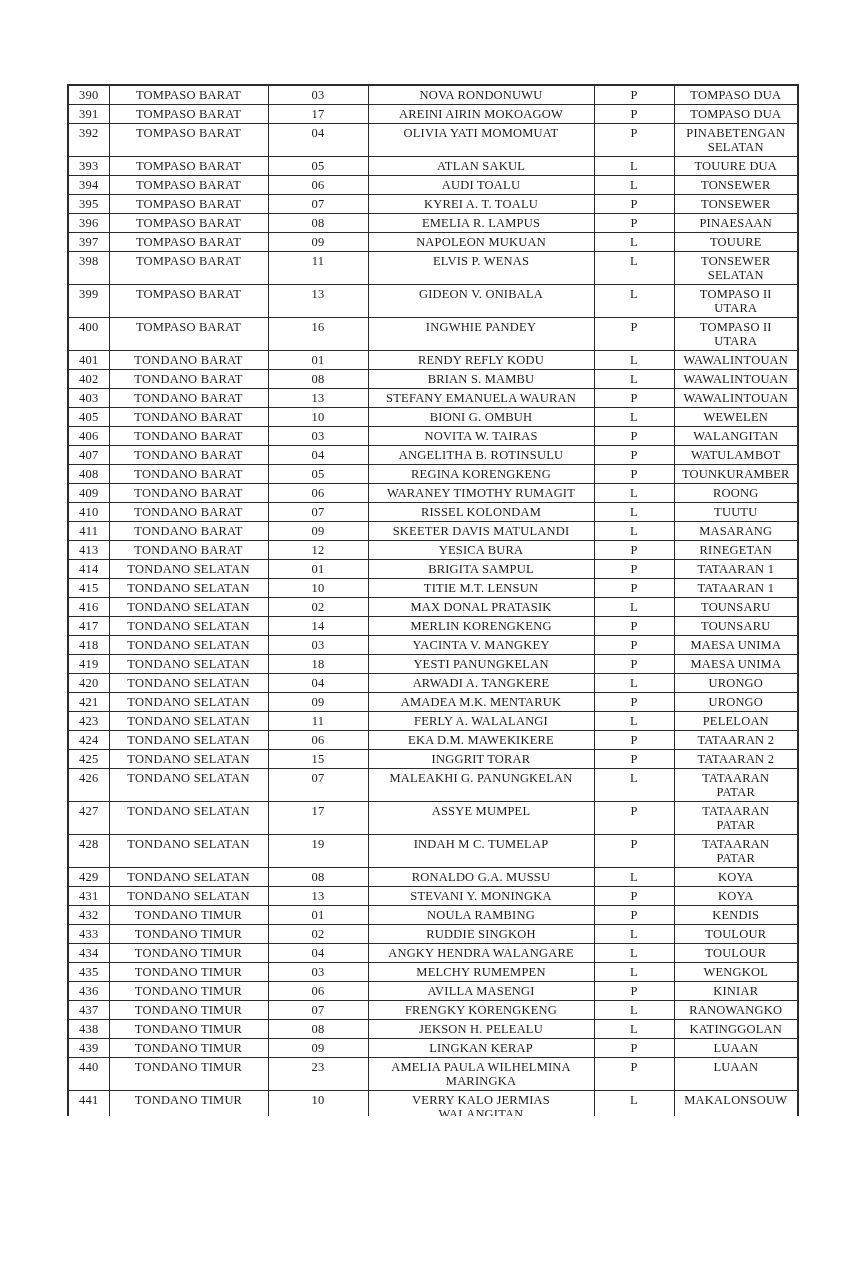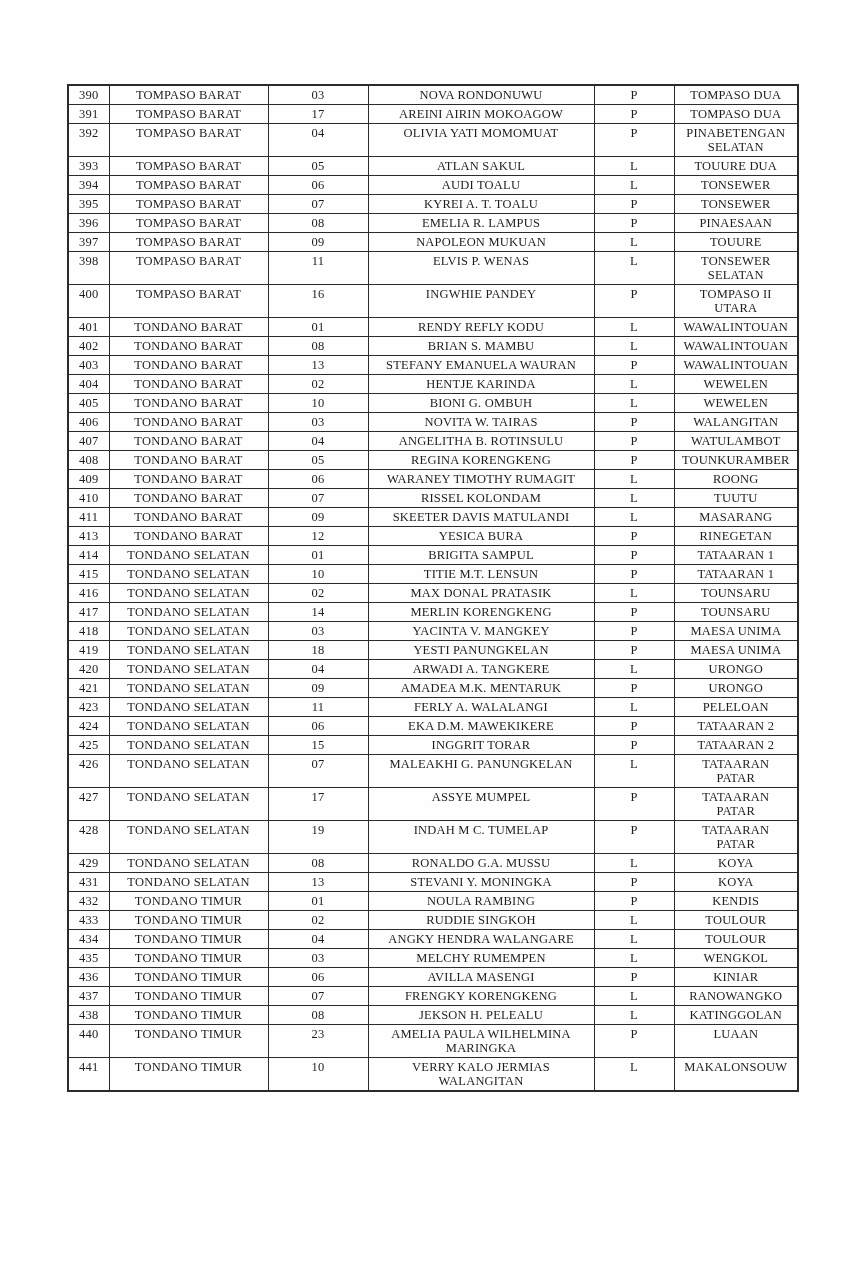--- a/index.html
+++ b/index.html
@@ -127,20 +127,29 @@
         <tr>
           <td class="col-no">398</td>
           <td class="col-district">TOMPASO BARAT</td>
           <td class="col-tps">11</td>
           <td class="col-name">ELVIS P. WENAS</td>
           <td class="col-gender">L</td>
           <td class="col-village">TONSEWER
 SELATAN</td>
         </tr>
         <tr>
+          <td class="col-no">399</td>
+          <td class="col-district">TOMPASO BARAT</td>
+          <td class="col-tps">13</td>
+          <td class="col-name">GIDEON V. ONIBALA</td>
+          <td class="col-gender">L</td>
+          <td class="col-village">TOMPASO II
+UTARA</td>
+        </tr>
+        <tr>
           <td class="col-no">400</td>
           <td class="col-district">TOMPASO BARAT</td>
           <td class="col-tps">16</td>
           <td class="col-name">INGWHIE PANDEY</td>
           <td class="col-gender">P</td>
           <td class="col-village">TOMPASO II
 UTARA</td>
         </tr>
         <tr>
           <td class="col-no">401</td>
@@ -160,28 +169,20 @@
         </tr>
         <tr>
           <td class="col-no">403</td>
           <td class="col-district">TONDANO BARAT</td>
           <td class="col-tps">13</td>
           <td class="col-name">STEFANY EMANUELA WAURAN</td>
           <td class="col-gender">P</td>
           <td class="col-village">WAWALINTOUAN</td>
         </tr>
         <tr>
-          <td class="col-no">404</td>
-          <td class="col-district">TONDANO BARAT</td>
-          <td class="col-tps">02</td>
-          <td class="col-name">HENTJE KARINDA</td>
-          <td class="col-gender">L</td>
-          <td class="col-village">WEWELEN</td>
-        </tr>
-        <tr>
           <td class="col-no">405</td>
           <td class="col-district">TONDANO BARAT</td>
           <td class="col-tps">10</td>
           <td class="col-name">BIONI G. OMBUH</td>
           <td class="col-gender">L</td>
           <td class="col-village">WEWELEN</td>
         </tr>
         <tr>
           <td class="col-no">406</td>
           <td class="col-district">TONDANO BARAT</td>
@@ -417,20 +418,28 @@
           <td class="col-gender">L</td>
           <td class="col-village">RANOWANGKO</td>
         </tr>
         <tr>
           <td class="col-no">438</td>
           <td class="col-district">TONDANO TIMUR</td>
           <td class="col-tps">08</td>
           <td class="col-name">JEKSON H. PELEALU</td>
           <td class="col-gender">L</td>
           <td class="col-village">KATINGGOLAN</td>
+        </tr>
+        <tr>
+          <td class="col-no">439</td>
+          <td class="col-district">TONDANO TIMUR</td>
+          <td class="col-tps">09</td>
+          <td class="col-name">LINGKAN KERAP</td>
+          <td class="col-gender">P</td>
+          <td class="col-village">LUAAN</td>
         </tr>
         <tr>
           <td class="col-no">440</td>
           <td class="col-district">TONDANO TIMUR</td>
           <td class="col-tps">23</td>
           <td class="col-name">AMELIA PAULA WILHELMINA
 MARINGKA</td>
           <td class="col-gender">P</td>
           <td class="col-village">LUAAN</td>
         </tr>

